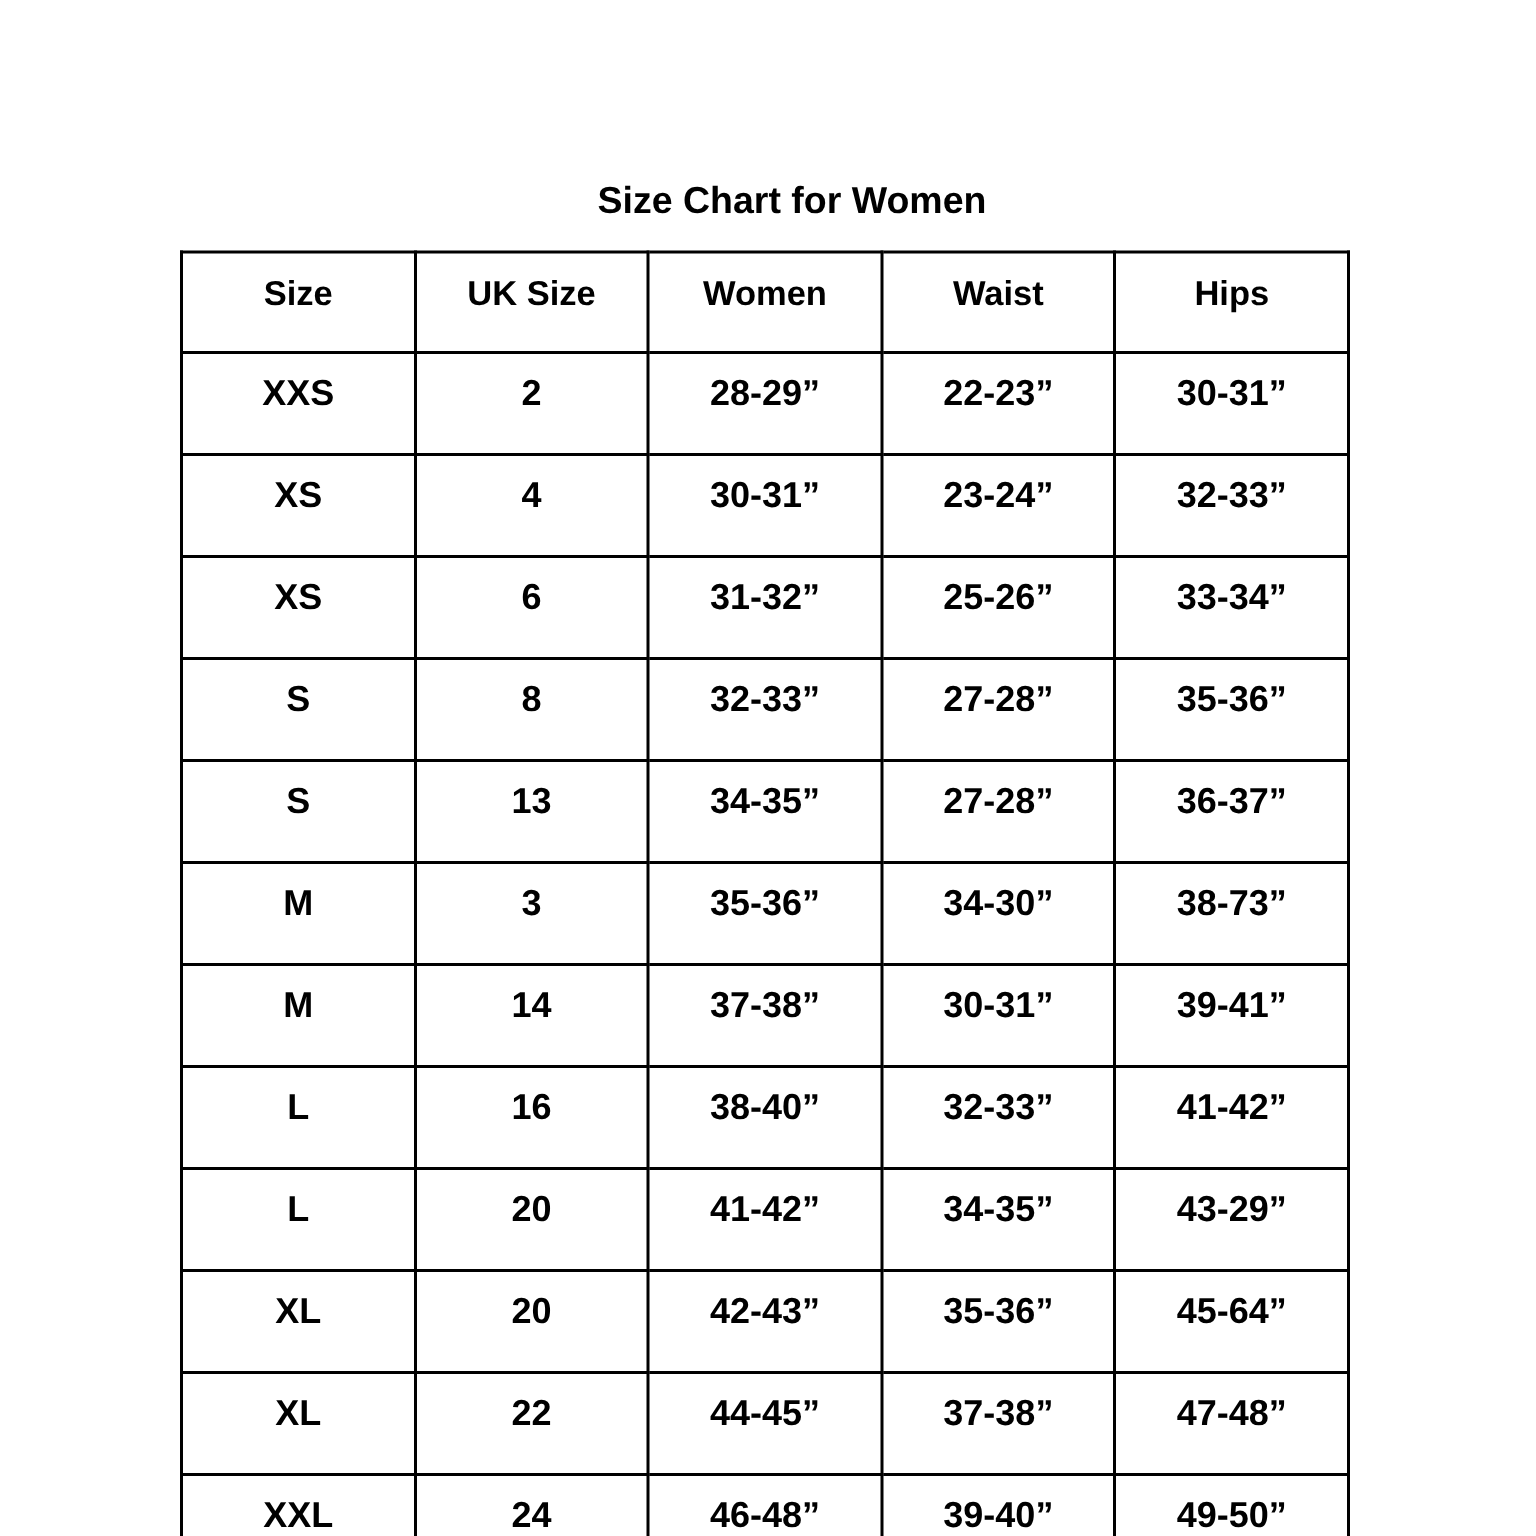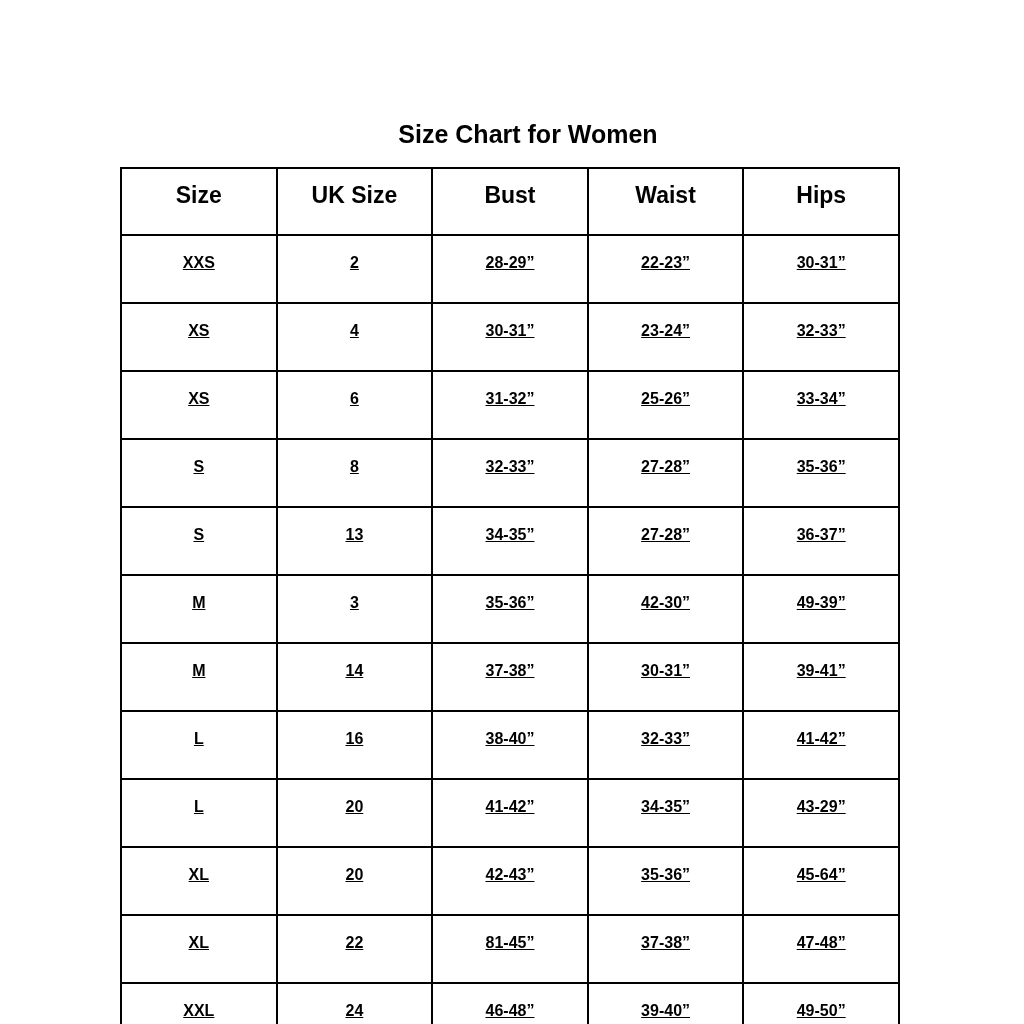--- a/index.html
+++ b/index.html
@@ -43,36 +43,35 @@
     color: #000000;
     padding: 0 0 12px 0;
     background: #ffffff;
   }
   .size-chart th {
     height: 53px;
     font-size: 23px;
   }
   .size-chart td {
     height: 54px;
-    font-size: 16px;
-    text-decoration: underline;
+    font-size: 24px;
   }
 </style>
 </head>
 <body>
 
 <div class="canvas">
   <h1 class="page-title">Size Chart for Women</h1>
 
   <table class="size-chart">
     <thead>
       <tr>
         <th>Size</th>
         <th>UK Size</th>
-        <th>Bust</th>
+        <th>Women</th>
         <th>Waist</th>
         <th>Hips</th>
       </tr>
     </thead>
     <tbody>
       <tr>
         <td>XXS</td>
         <td>2</td>
         <td>28-29”</td>
         <td>22-23”</td>
@@ -103,22 +102,22 @@
         <td>S</td>
         <td>13</td>
         <td>34-35”</td>
         <td>27-28”</td>
         <td>36-37”</td>
       </tr>
       <tr>
         <td>M</td>
         <td>3</td>
         <td>35-36”</td>
-        <td>42-30”</td>
-        <td>49-39”</td>
+        <td>34-30”</td>
+        <td>38-73”</td>
       </tr>
       <tr>
         <td>M</td>
         <td>14</td>
         <td>37-38”</td>
         <td>30-31”</td>
         <td>39-41”</td>
       </tr>
       <tr>
         <td>L</td>
@@ -137,21 +136,21 @@
       <tr>
         <td>XL</td>
         <td>20</td>
         <td>42-43”</td>
         <td>35-36”</td>
         <td>45-64”</td>
       </tr>
       <tr>
         <td>XL</td>
         <td>22</td>
-        <td>81-45”</td>
+        <td>44-45”</td>
         <td>37-38”</td>
         <td>47-48”</td>
       </tr>
       <tr>
         <td>XXL</td>
         <td>24</td>
         <td>46-48”</td>
         <td>39-40”</td>
         <td>49-50”</td>
       </tr>

